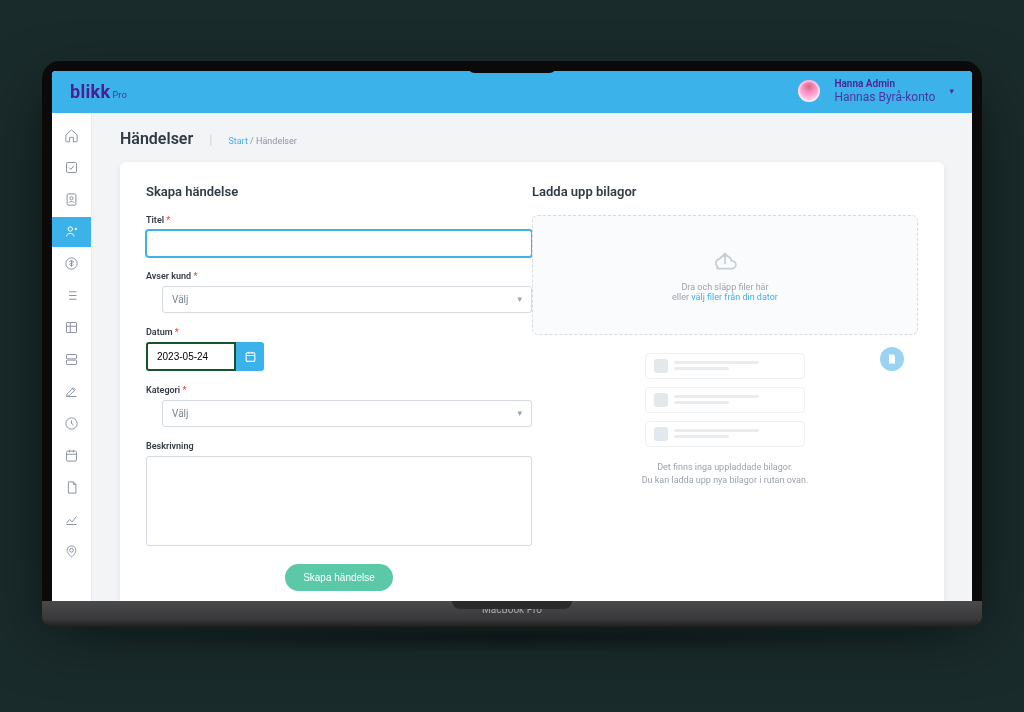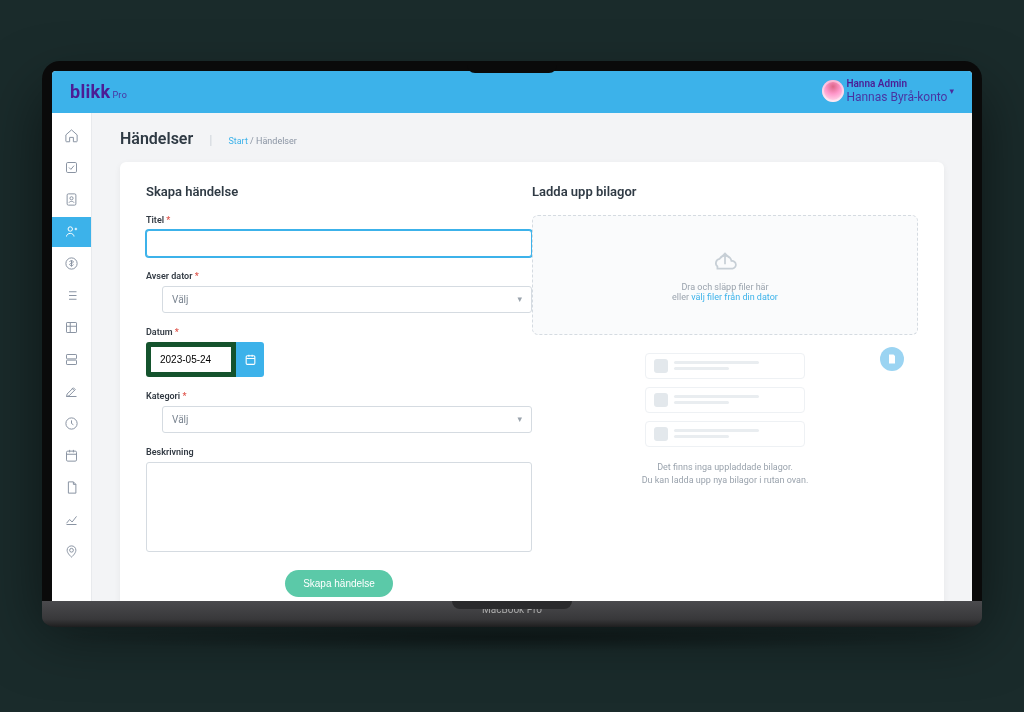--- a/index.html
+++ b/index.html
@@ -88,21 +88,21 @@
     font-weight: 700;
     letter-spacing: 0.3px;
     display: flex;
     align-items: baseline;
     gap: 2px;
   }
   .brand small { font-size: 9px; font-weight: 400; opacity: 0.9; }
   .user-block {
     display: flex;
     align-items: center;
-    gap: 2px;
+    gap: 14px;
     font-size: 10px;
     cursor: pointer;
   }
   .avatar {
     width: 22px; height: 22px; border-radius: 50%;
     background: radial-gradient(circle at 50% 30%, #d68 0%, #f9c 40%, #fff 100%);
     box-shadow: inset 0 0 0 2px rgba(255,255,255,0.4);
   }
   .user-text { line-height: 1.2; }
   .user-name { font-weight: 600; font-size: 10px; }
@@ -178,21 +178,21 @@
     content: "▾";
     position: absolute;
     right: 10px;
     top: 50%;
     transform: translateY(-50%);
     font-size: 9px;
     color: #9aa3ad;
     pointer-events: none;
   }
   .date-row { display: flex; gap: 0; max-width: 140px; }
-  .date-input { border-radius: 3px 0 0 3px; font-size: 10px; padding: 7px 9px; border:5px solid #14532d; width: 90px; background:#fff; }
+  .date-input { border-radius: 3px 0 0 3px; font-size: 10px; padding: 7px 9px; border:2px solid #14532d; width: 90px; background:#fff; }
   .date-btn {
     width: 28px;
     background: #3CB2EA;
     color: #fff;
     border: none;
     border-radius: 0 3px 3px 0;
     display: flex; align-items: center; justify-content: center;
     cursor: pointer;
   }
   .textarea { height: 90px; resize: none; }
@@ -396,21 +396,21 @@
               <div class="field">
                 <label class="label">
                   <span>Titel</span>
                   <span class="req">*</span>
                 </label>
                 <input class="input focus" type="text" value="" style="">
               </div>
 
               <div class="field">
                 <label class="label">
-                  <span>Avser dator</span>
+                  <span>Avser kund</span>
                   <span class="req">*</span>
                 </label>
                 <div class="select-wrap">
                   <div class="select">Välj</div>
                 </div>
               </div>
 
               <div class="field">
                 <label class="label">
                   <span>Datum</span>

